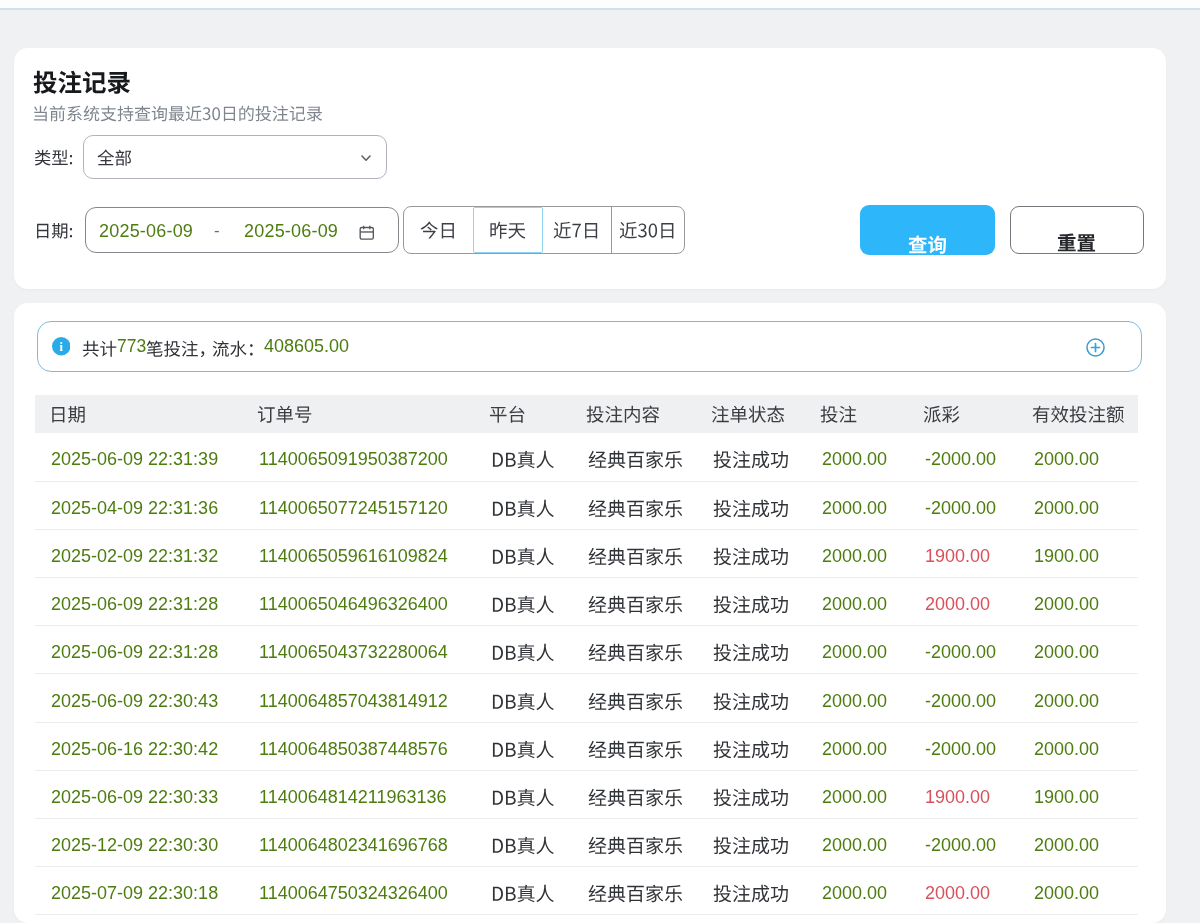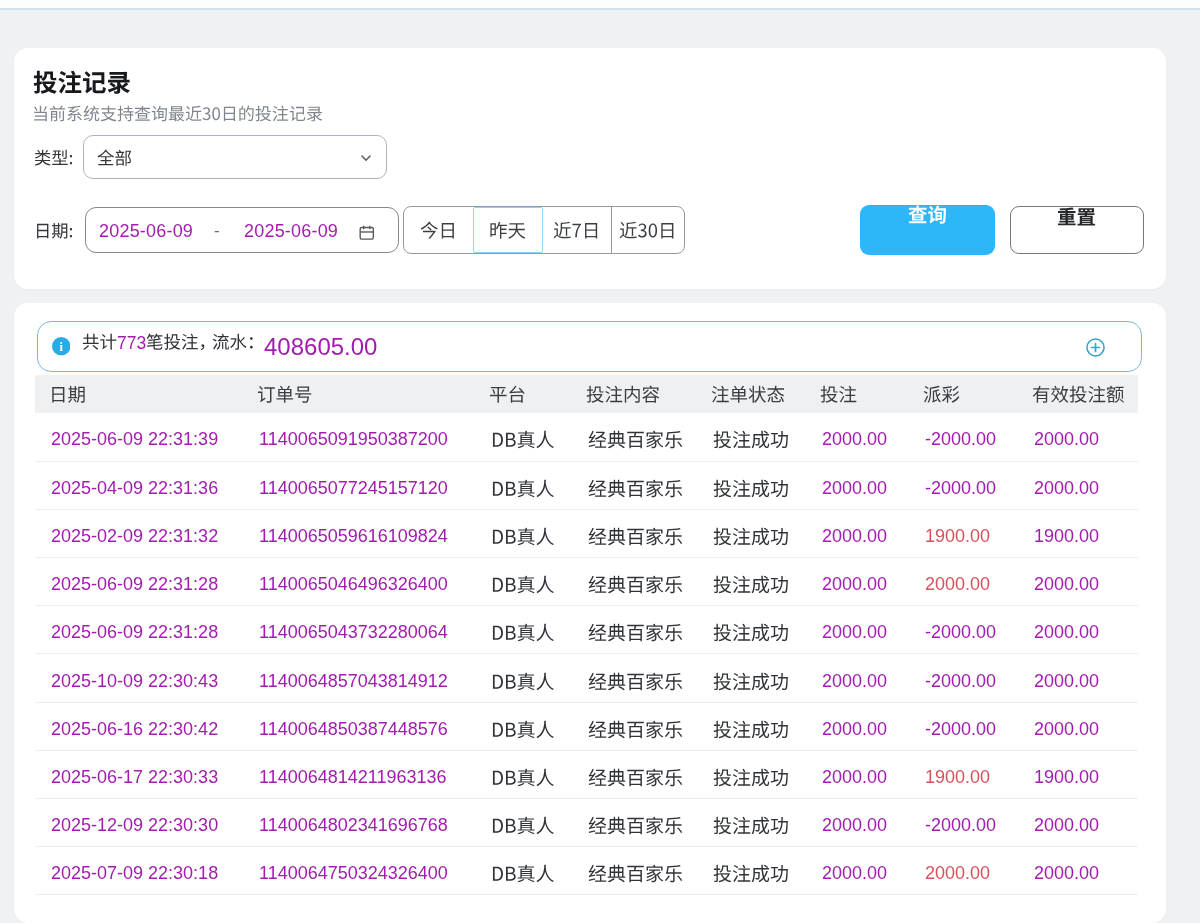--- a/index.html
+++ b/index.html
@@ -3,28 +3,28 @@
 *{margin:0;padding:0;box-sizing:border-box}
 html,body{width:1200px;height:923px;background:#f0f1f3;font-family:"Liberation Sans",sans-serif;overflow:hidden;position:relative}
 svg{display:block;fill:currentColor}
 .abs{position:absolute}
 .top{position:absolute;left:0;top:0;width:1200px;height:10px;background:#fdfdfd;border-bottom:2px solid #cfe3ef}
 .card{position:absolute;background:#fff;border-radius:14px;box-shadow:0 1px 3px rgba(0,0,0,.03)}
 #c1{left:14px;top:48px;width:1152px;height:241px}
 #c2{left:14px;top:303px;width:1152px;height:620px}
 .ctext{color:#303338}
 .box{position:absolute;background:#fff;border:1.5px solid #b0b4ba;border-radius:10px}
-.row{display:flex;align-items:flex-start}
+.row{display:flex;align-items:flex-end}
 #infobar{position:absolute;left:23px;top:18px;width:1105px;height:51px;border:1px solid #79bbdc;border-radius:14px;display:flex;align-items:center}
 table{border-collapse:collapse;table-layout:fixed}
 td,th{font-weight:normal;text-align:left;padding:0 0 0 16px;overflow:hidden;white-space:nowrap}
 thead tr{height:38px;background:#eff0f2}
 tbody tr{height:48.2px}
 tbody td{border-bottom:1px solid #ecedef;padding-top:6px}
-.num{font-size:18px;color:#a21caf}
+.num{font-size:18px;color:#4d7c0f}
 .red{color:#d8515b}
 </style></head>
 <body>
 <svg width="0" height="0" style="position:absolute">
     <defs>
 <symbol id="gti" viewBox="0 -880 4000 1000">
         <path d="M159 -850V-659H39V-548H159V-372C110 -360 64 -350 26 -342L57 -227L159 -253V-45C159 -31 153 -26 139 -26C127 -26 85 -26 45 -27C60 3 75 51 78 82C149 82 198 79 231 60C265 43 276 13 276 -44V-285L365 -309L349 -418L276 -400V-548H382V-659H276V-850ZM464 -817V-709C464 -641 450 -569 330 -515C353 -498 395 -451 410 -428C546 -494 575 -606 575 -706H704V-600C704 -500 724 -457 824 -457C840 -457 876 -457 891 -457C914 -457 939 -458 954 -465C950 -492 947 -535 945 -564C931 -560 906 -558 890 -558C878 -558 846 -558 835 -558C820 -558 818 -569 818 -598V-817ZM753 -304C723 -249 684 -202 637 -163C586 -203 545 -251 514 -304ZM377 -415V-304H438L398 -290C436 -216 482 -151 537 -97C469 -61 390 -35 304 -20C326 7 352 57 363 90C464 66 556 32 635 -17C710 32 796 68 896 91C912 58 946 7 972 -20C885 -36 807 -62 739 -97C817 -170 876 -265 913 -388L835 -420L814 -415Z M1091 -750C1153 -719 1237 -671 1278 -638L1348 -737C1304 -767 1217 -811 1158 -838ZM1035 -470C1097 -440 1182 -393 1222 -362L1289 -462C1245 -492 1159 -534 1099 -560ZM1062 1 1163 82C1223 -16 1287 -130 1340 -235L1252 -315C1192 -199 1115 -74 1062 1ZM1546 -817C1574 -769 1602 -706 1616 -663H1349V-549H1591V-372H1389V-258H1591V-54H1318V60H1971V-54H1716V-258H1908V-372H1716V-549H1944V-663H1640L1735 -698C1722 -741 1687 -806 1656 -854Z M2102 -760C2159 -709 2234 -635 2267 -588L2353 -673C2315 -718 2238 -787 2182 -834ZM2038 -543V-428H2184V-120C2184 -66 2155 -27 2133 -9C2152 9 2184 53 2195 78C2213 56 2245 29 2417 -96C2405 -119 2388 -169 2381 -201L2303 -147V-543ZM2413 -785V-666H2791V-462H2434V-91C2434 38 2476 73 2610 73C2638 73 2768 73 2798 73C2922 73 2957 24 2972 -149C2938 -158 2886 -178 2858 -199C2851 -65 2843 -42 2789 -42C2758 -42 2649 -42 2623 -42C2567 -42 2558 -49 2558 -92V-349H2791V-300H2912V-785Z M3116 -295C3179 -259 3260 -204 3297 -166L3382 -248C3341 -286 3258 -337 3196 -368ZM3121 -801V-691H3705L3703 -638H3154V-531H3697L3694 -477H3061V-373H3435V-215C3294 -160 3147 -105 3052 -73L3118 35C3210 -2 3324 -51 3435 -100V-26C3435 -12 3429 -8 3413 -8C3398 -7 3340 -7 3292 -10C3308 19 3326 62 3333 93C3409 94 3463 92 3504 77C3545 61 3558 34 3558 -23V-166C3639 -66 3744 10 3876 54C3894 21 3929 -28 3956 -52C3862 -77 3780 -117 3713 -170C3771 -206 3838 -254 3896 -301L3797 -373H3943V-477H3821C3831 -580 3838 -696 3839 -800L3743 -805L3721 -801ZM3558 -373H3790C3750 -332 3689 -281 3635 -242C3605 -276 3579 -312 3558 -352Z"></path>
       </symbol>
 <symbol id="gsu" viewBox="0 -880 17110 1000">
         <path d="M121 -769C174 -698 228 -601 250 -536L322 -569C299 -632 244 -726 189 -796ZM801 -805C772 -728 716 -622 673 -555L738 -530C783 -594 839 -693 882 -778ZM115 -38V37H790V81H869V-486H540V-840H458V-486H135V-411H790V-266H168V-194H790V-38Z M1604 -514V-104H1674V-514ZM1807 -544V-14C1807 1 1802 5 1786 5C1769 6 1715 6 1654 4C1665 24 1677 56 1681 76C1758 77 1809 75 1839 63C1870 51 1881 30 1881 -13V-544ZM1723 -845C1701 -796 1663 -730 1629 -682H1329L1378 -700C1359 -740 1316 -799 1278 -841L1208 -816C1244 -775 1281 -721 1300 -682H1053V-613H1947V-682H1714C1743 -723 1775 -773 1803 -819ZM1409 -301V-200H1187V-301ZM1409 -360H1187V-459H1409ZM1116 -523V75H1187V-141H1409V-7C1409 6 1405 10 1391 10C1378 11 1332 11 1281 9C1291 28 1302 57 1307 76C1374 76 1419 75 1446 63C1474 52 1482 32 1482 -6V-523Z M2286 -224C2233 -152 2150 -78 2070 -30C2090 -19 2121 6 2136 20C2212 -34 2301 -116 2361 -197ZM2636 -190C2719 -126 2822 -34 2872 22L2936 -23C2882 -80 2779 -168 2695 -229ZM2664 -444C2690 -420 2718 -392 2745 -363L2305 -334C2455 -408 2608 -500 2756 -612L2698 -660C2648 -619 2593 -580 2540 -543L2295 -531C2367 -582 2440 -646 2507 -716C2637 -729 2760 -747 2855 -770L2803 -833C2641 -792 2350 -765 2107 -753C2115 -736 2124 -706 2126 -688C2214 -692 2308 -698 2401 -706C2336 -638 2262 -578 2236 -561C2206 -539 2182 -524 2162 -521C2170 -502 2181 -469 2183 -454C2204 -462 2235 -466 2438 -478C2353 -425 2280 -385 2245 -369C2183 -338 2138 -319 2106 -315C2115 -295 2126 -260 2129 -245C2157 -256 2196 -261 2471 -282V-20C2471 -9 2468 -5 2451 -4C2435 -3 2380 -3 2320 -6C2332 15 2345 47 2349 69C2422 69 2472 68 2505 56C2539 44 2547 23 2547 -19V-288L2796 -306C2825 -273 2849 -242 2866 -216L2926 -252C2885 -313 2799 -405 2722 -474Z M3698 -352V-36C3698 38 3715 60 3785 60C3799 60 3859 60 3873 60C3935 60 3953 22 3958 -114C3939 -119 3909 -131 3894 -145C3891 -24 3887 -6 3865 -6C3853 -6 3806 -6 3797 -6C3775 -6 3772 -9 3772 -36V-352ZM3510 -350C3504 -152 3481 -45 3317 16C3334 30 3355 58 3364 77C3545 3 3576 -126 3584 -350ZM3042 -53 3059 21C3149 -8 3267 -45 3379 -82L3367 -147C3246 -111 3123 -74 3042 -53ZM3595 -824C3614 -783 3639 -729 3649 -695H3407V-627H3587C3542 -565 3473 -473 3450 -451C3431 -433 3406 -426 3387 -421C3395 -405 3409 -367 3412 -348C3440 -360 3482 -365 3845 -399C3861 -372 3876 -346 3886 -326L3949 -361C3919 -419 3854 -513 3800 -583L3741 -553C3763 -524 3786 -491 3807 -458L3532 -435C3577 -490 3634 -568 3676 -627H3948V-695H3660L3724 -715C3712 -747 3687 -802 3664 -842ZM3060 -423C3075 -430 3098 -435 3218 -452C3175 -389 3136 -340 3118 -321C3086 -284 3063 -259 3041 -255C3050 -235 3062 -198 3066 -182C3087 -195 3121 -206 3369 -260C3367 -276 3366 -305 3368 -326L3179 -289C3255 -377 3330 -484 3393 -592L3326 -632C3307 -595 3286 -557 3263 -522L3140 -509C3202 -595 3264 -704 3310 -809L3234 -844C3190 -723 3116 -594 3092 -561C3070 -527 3051 -504 3033 -500C3043 -479 3055 -439 3060 -423Z M4459 -840V-687H4077V-613H4459V-458H4123V-385H4230L4208 -377C4262 -269 4337 -180 4431 -110C4315 -52 4179 -15 4036 8C4051 25 4070 60 4077 80C4230 52 4375 7 4501 -63C4616 5 4754 50 4917 74C4928 54 4948 21 4965 3C4815 -16 4684 -54 4576 -110C4690 -188 4782 -293 4839 -430L4787 -461L4773 -458H4537V-613H4921V-687H4537V-840ZM4286 -385H4729C4677 -287 4600 -210 4504 -151C4410 -212 4336 -290 4286 -385Z M5448 -204C5491 -150 5539 -74 5558 -26L5620 -65C5599 -113 5549 -185 5506 -237ZM5626 -835V-710H5413V-642H5626V-515H5362V-446H5758V-334H5373V-265H5758V-11C5758 2 5754 7 5739 7C5724 8 5671 9 5615 6C5625 27 5635 58 5638 79C5712 79 5761 78 5790 67C5821 55 5830 34 5830 -11V-265H5954V-334H5830V-446H5960V-515H5698V-642H5912V-710H5698V-835ZM5171 -839V-638H5042V-568H5171V-351C5117 -334 5067 -320 5028 -309L5047 -235L5171 -275V-11C5171 4 5166 8 5154 8C5142 8 5103 8 5060 7C5069 28 5079 59 5081 77C5144 78 5183 75 5207 63C5232 51 5241 31 5241 -10V-298L5350 -334L5340 -403L5241 -372V-568H5347V-638H5241V-839Z M6295 -218H6700V-134H6295ZM6295 -352H6700V-270H6295ZM6221 -406V-80H6778V-406ZM6074 -20V48H6930V-20ZM6460 -840V-713H6057V-647H6379C6293 -552 6159 -466 6036 -424C6052 -410 6074 -382 6085 -364C6221 -418 6369 -523 6460 -642V-437H6534V-643C6626 -527 6776 -423 6914 -372C6925 -391 6947 -420 6964 -434C6838 -473 6702 -556 6615 -647H6944V-713H6534V-840Z M7114 -775C7163 -729 7223 -664 7251 -622L7305 -672C7277 -713 7215 -775 7166 -819ZM7042 -527V-454H7183V-111C7183 -66 7153 -37 7135 -24C7148 -10 7168 22 7174 40C7189 20 7216 -2 7385 -129C7378 -143 7366 -171 7360 -192L7256 -116V-527ZM7506 -840C7464 -713 7394 -587 7312 -506C7331 -495 7363 -471 7377 -457C7417 -502 7457 -558 7492 -621H7866C7853 -203 7837 -46 7804 -10C7793 3 7783 6 7763 6C7740 6 7686 6 7625 1C7638 21 7647 53 7649 74C7703 76 7760 78 7792 74C7826 71 7849 62 7871 33C7910 -16 7925 -176 7940 -650C7941 -662 7941 -690 7941 -690H7529C7549 -732 7567 -776 7583 -820ZM7672 -292V-184H7499V-292ZM7672 -353H7499V-460H7672ZM7430 -523V-61H7499V-122H7739V-523Z M8248 -635H8753V-564H8248ZM8248 -755H8753V-685H8248ZM8176 -808V-511H8828V-808ZM8396 -392V-325H8214V-392ZM8047 -43 8054 24 8396 -17V80H8468V-26L8522 -33V-94L8468 -88V-392H8949V-455H8049V-392H8145V-52ZM8507 -330V-268H8567L8547 -262C8577 -189 8618 -124 8671 -70C8616 -29 8554 2 8491 22C8504 35 8522 61 8529 77C8596 53 8662 19 8720 -26C8776 20 8843 55 8919 77C8929 59 8948 32 8964 18C8891 0 8826 -31 8771 -71C8837 -135 8889 -215 8920 -314L8877 -333L8863 -330ZM8613 -268H8832C8806 -209 8767 -157 8721 -113C8675 -157 8639 -209 8613 -268ZM8396 -269V-198H8214V-269ZM8396 -142V-80L8214 -59V-142Z M9081 -783C9136 -730 9201 -654 9231 -607L9292 -650C9260 -697 9193 -769 9138 -820ZM9866 -840C9764 -809 9574 -789 9415 -780V-558C9415 -428 9406 -250 9318 -120C9335 -111 9368 -89 9381 -75C9459 -187 9483 -344 9489 -475H9693V-78H9767V-475H9952V-545H9491V-558V-720C9644 -730 9814 -749 9928 -784ZM9262 -478H9052V-404H9189V-125C9144 -108 9092 -63 9039 -6L9089 63C9140 -5 9189 -64 9223 -64C9245 -64 9277 -30 9319 -4C9389 39 9472 51 9597 51C9693 51 9872 45 9943 40C9944 19 9956 -19 9965 -39C9868 -28 9718 -20 9599 -20C9486 -20 9401 -27 9336 -68C9302 -88 9281 -107 9262 -119Z M10263 13C10394 13 10499 -65 10499 -196C10499 -297 10430 -361 10344 -382V-387C10422 -414 10474 -474 10474 -563C10474 -679 10384 -746 10260 -746C10176 -746 10111 -709 10056 -659L10105 -601C10147 -643 10198 -672 10257 -672C10334 -672 10381 -626 10381 -556C10381 -477 10330 -416 10178 -416V-346C10348 -346 10406 -288 10406 -199C10406 -115 10345 -63 10257 -63C10174 -63 10119 -103 10076 -147L10029 -88C10077 -35 10149 13 10263 13Z M10833 13C10972 13 11061 -113 11061 -369C11061 -623 10972 -746 10833 -746C10693 -746 10605 -623 10605 -369C10605 -113 10693 13 10833 13ZM10833 -61C10750 -61 10693 -154 10693 -369C10693 -583 10750 -674 10833 -674C10916 -674 10973 -583 10973 -369C10973 -154 10916 -61 10833 -61Z M11363 -352H11862V-71H11363ZM11363 -426V-697H11862V-426ZM11286 -772V69H11363V4H11862V64H11942V-772Z M12662 -423C12717 -350 12785 -250 12815 -189L12879 -229C12846 -288 12777 -385 12720 -456ZM12350 -842C12342 -794 12325 -728 12309 -679H12197V54H12266V-25H12545V-679H12378C12395 -722 12414 -778 12431 -828ZM12266 -612H12476V-401H12266ZM12266 -93V-335H12476V-93ZM12708 -844C12676 -706 12622 -568 12553 -479C12571 -469 12602 -448 12616 -436C12650 -484 12682 -545 12710 -613H12966C12954 -212 12938 -58 12906 -24C12894 -10 12883 -7 12863 -7C12840 -7 12780 -8 12714 -13C12728 6 12737 38 12739 59C12795 62 12854 64 12888 61C12924 57 12946 49 12969 19C13009 -30 13023 -185 13038 -644C13039 -654 13039 -682 13039 -682H12737C12753 -729 12768 -779 12780 -828Z M13293 -840V-638H13156V-568H13293V-351C13237 -335 13186 -321 13144 -311L13166 -238L13293 -276V-15C13293 -1 13287 3 13273 4C13261 4 13217 5 13170 3C13180 22 13190 53 13193 72C13262 72 13303 71 13330 59C13356 47 13366 27 13366 -15V-298L13470 -329L13460 -398L13366 -371V-568H13491V-638H13366V-840ZM13583 -804V-694C13583 -622 13566 -540 13453 -478C13467 -467 13494 -438 13503 -423C13627 -493 13654 -601 13654 -692V-734H13829V-574C13829 -497 13844 -469 13914 -469C13928 -469 13983 -469 13999 -469C14019 -469 14041 -470 14054 -474C14051 -491 14049 -520 14047 -539C14034 -536 14012 -534 13997 -534C13983 -534 13933 -534 13920 -534C13904 -534 13901 -544 13901 -572V-804ZM13897 -328C13861 -252 13806 -188 13741 -136C13676 -189 13624 -254 13588 -328ZM13486 -398V-328H13528L13514 -323C13554 -233 13610 -156 13679 -93C13597 -42 13503 -7 13406 13C13421 30 13438 61 13444 82C13549 56 13651 15 13739 -44C13819 13 13913 56 14021 81C14031 61 14052 29 14069 12C13968 -8 13879 -43 13803 -92C13889 -164 13958 -259 13999 -380L13950 -401L13936 -398Z M14204 -774C14269 -743 14352 -695 14394 -662L14437 -724C14394 -755 14310 -800 14246 -828ZM14152 -497C14215 -467 14297 -420 14337 -388L14379 -451C14337 -482 14254 -526 14193 -553ZM14181 18 14244 69C14304 -24 14373 -150 14426 -255L14372 -305C14314 -191 14235 -59 14181 18ZM14658 -819C14692 -767 14727 -697 14741 -653L14814 -682C14799 -726 14761 -793 14726 -844ZM14444 -649V-578H14707V-352H14482V-281H14707V-23H14412V49H15072V-23H14785V-281H15012V-352H14785V-578H15048V-649Z M15234 -769C15289 -720 15359 -652 15390 -608L15445 -661C15410 -703 15340 -769 15286 -815ZM15310 61V60C15324 41 15352 20 15518 -98C15510 -113 15499 -143 15494 -163L15390 -92V-526H15156V-453H15316V-93C15316 -44 15285 -10 15267 4C15281 17 15302 45 15310 61ZM15529 -770V-695H15926V-442H15548V-57C15548 41 15584 65 15696 65C15721 65 15900 65 15926 65C16035 65 16061 20 16072 -143C16050 -148 16018 -161 15999 -175C15994 -33 15984 -7 15922 -7C15883 -7 15731 -7 15701 -7C15637 -7 15625 -16 15625 -56V-370H15926V-318H16001V-770Z M16244 -317C16309 -281 16388 -224 16426 -186L16479 -238C16439 -276 16358 -329 16295 -363ZM16244 -784V-715H16850L16846 -623H16274V-554H16842L16836 -462H16177V-395H16571V-212C16426 -152 16275 -91 16178 -54L16218 13C16316 -29 16447 -85 16571 -140V-2C16571 12 16566 16 16550 17C16534 18 16478 18 16419 16C16429 35 16441 63 16445 82C16523 82 16574 82 16605 71C16637 60 16647 42 16647 -1V-236C16733 -106 16858 -9 17014 40C17024 20 17047 -9 17063 -25C16955 -54 16861 -107 16785 -177C16849 -216 16924 -272 16984 -323L16920 -370C16875 -325 16801 -266 16739 -224C16702 -266 16671 -314 16647 -365V-395H17050V-462H16914C16923 -565 16930 -688 16932 -784L16873 -788L16860 -784Z"></path>
@@ -186,28 +186,28 @@
         <svg style="width:35.0px;height:17.5px;">
           <use href="#ggj"></use>
         </svg>
         <span class="num" style="font-size:17.5px">773</span>
         <svg style="width:65.3px;height:17.5px;">
           <use href="#gbt1"></use>
         </svg>
         <svg style="width:52.5px;height:17.5px;">
           <use href="#gbt2"></use>
         </svg>
-        <span class="num" style="font-size:24px">408605.00</span>
+        <span class="num" style="font-size:18px">408605.00</span>
       </div>
       <svg style="position:absolute;right:36px;top:16px;width:19px;height:19px" viewBox="0 0 20 20" fill="none">
         <circle cx="10" cy="10" r="9" fill="none" stroke="#3a9dc9" stroke-width="1.6"></circle>
         <path d="M10 5.8v8.4M5.8 10h8.4" fill="none" stroke="#2aa7dd" stroke-width="1.8" stroke-linecap="round"></path>
       </svg>
     </div>
-    <table class="abs" style="left:21px;top:72px;width:1103px">
+    <table class="abs" style="left:21px;top:92px;width:1103px">
       <colgroup>
         <col style="width:208px">
         <col style="width:232px">
         <col style="width:97px">
         <col style="width:125px">
         <col style="width:109px">
         <col style="width:103px">
         <col style="width:109px">
         <col style="width:120px">
       </colgroup>
@@ -406,21 +406,21 @@
               <svg style="width:76.0px;height:19.0px;">
                 <use href="#gcg"></use>
               </svg>
             </div>
           </td>
           <td class="num">2000.00</td>
           <td class="num">-2000.00</td>
           <td class="num">2000.00</td>
         </tr>
         <tr>
-          <td class="num">2025-10-09 22:30:43</td>
+          <td class="num">2025-06-09 22:30:43</td>
           <td class="num">1140064857043814912</td>
           <td>
             <div class="ctext">
               <svg style="width:63.6px;height:19.0px;">
                 <use href="#gdb"></use>
               </svg>
             </div>
           </td>
           <td>
             <div class="ctext">
@@ -462,21 +462,21 @@
               <svg style="width:76.0px;height:19.0px;">
                 <use href="#gcg"></use>
               </svg>
             </div>
           </td>
           <td class="num">2000.00</td>
           <td class="num">-2000.00</td>
           <td class="num">2000.00</td>
         </tr>
         <tr>
-          <td class="num">2025-06-17 22:30:33</td>
+          <td class="num">2025-06-09 22:30:33</td>
           <td class="num">1140064814211963136</td>
           <td>
             <div class="ctext">
               <svg style="width:63.6px;height:19.0px;">
                 <use href="#gdb"></use>
               </svg>
             </div>
           </td>
           <td>
             <div class="ctext">

